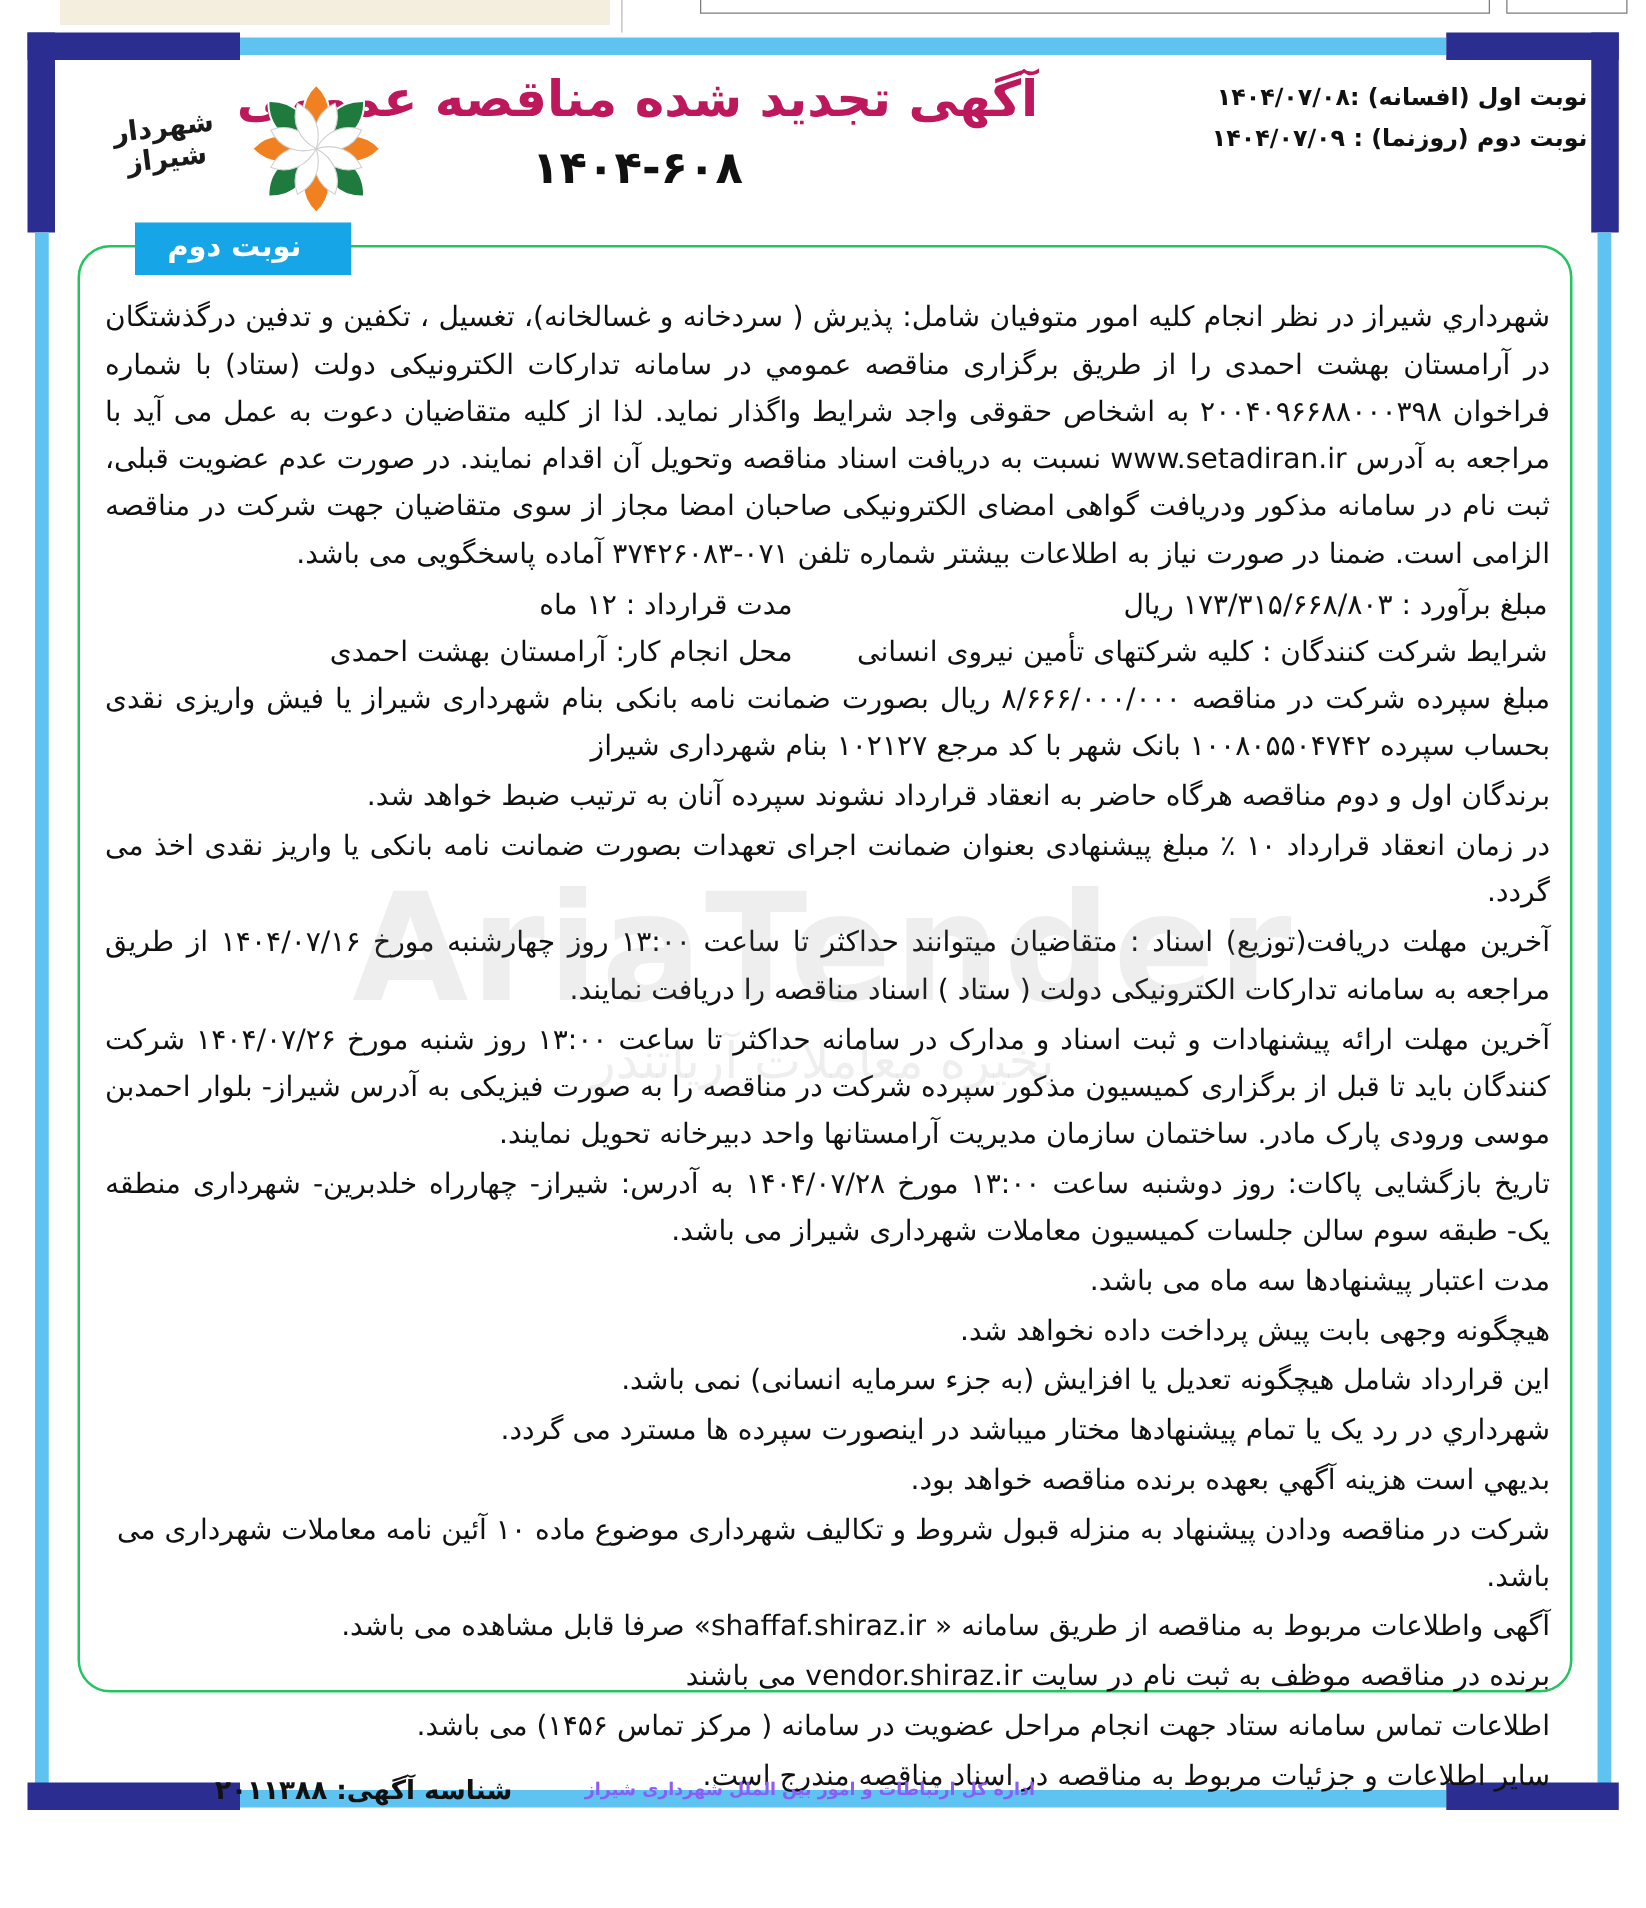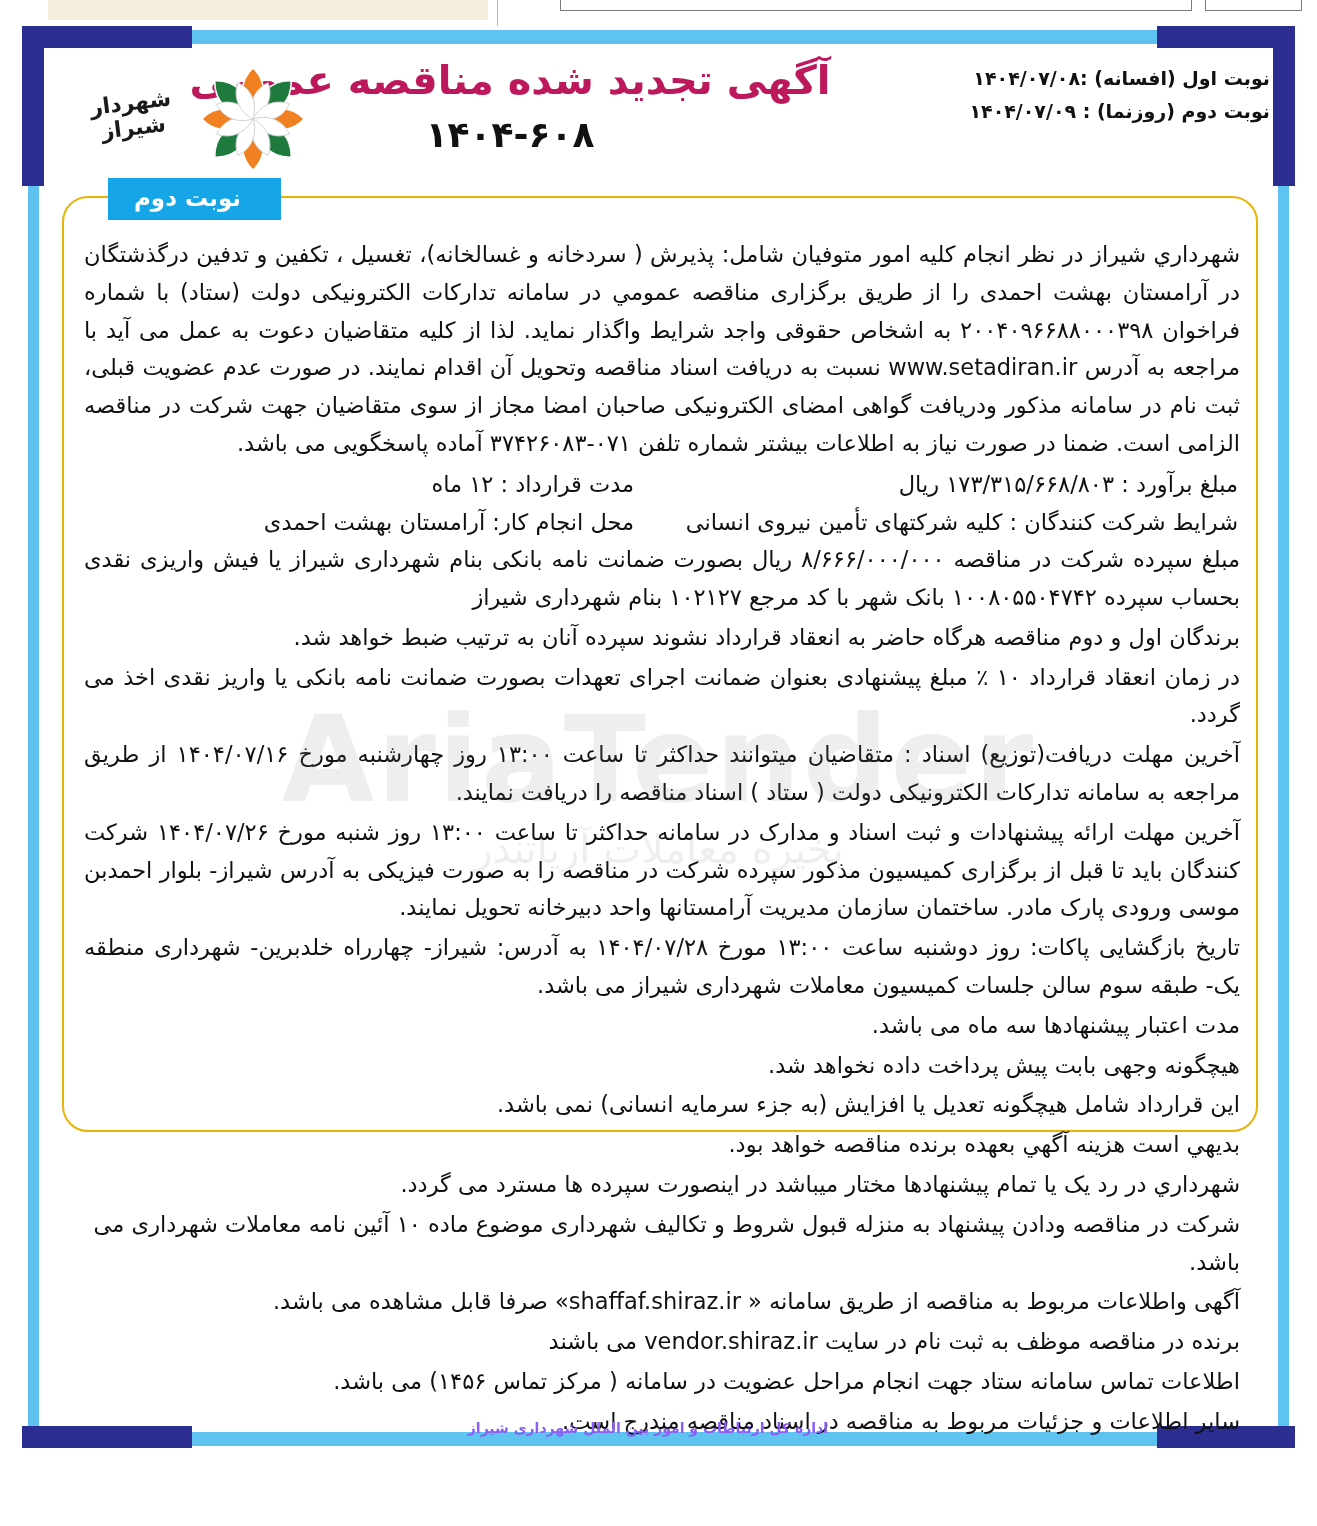--- a/index.html
+++ b/index.html
@@ -136,22 +136,22 @@
     font-weight: bold;
     color: #1a1a1a;
     transform: rotate(-7deg);
     font-family: "DejaVu Sans", sans-serif;
   }
 
   
   #content-card {
     position: absolute;
     left: 62px; top: 196px;
-    width: 1196px; height: 936px;
-    border: 2px solid #eab308;
+    width: 1196px; height: 1158px;
+    border: 2px solid #22c55e;
     border-radius: 26px;
     background: #ffffff;
     box-sizing: border-box;
   }
   #round-badge {
     position: absolute;
     left: 108px; top: 178px;
     background: #16a6e8;
     color: #ffffff;
     font-size: 23px;
@@ -353,32 +353,33 @@
     <p class="para">آخرین مهلت ارائه پیشنهادات و ثبت اسناد و مدارک در سامانه حداکثر تا ساعت ۱۳:۰۰ روز شنبه مورخ ۱۴۰۴/۰۷/۲۶ شرکت کنندگان باید تا قبل از برگزاری کمیسیون مذکور سپرده شرکت در مناقصه را به صورت فیزیکی به آدرس شیراز- بلوار احمدبن موسی ورودی پارک مادر. ساختمان سازمان مدیریت آرامستانها واحد دبیرخانه تحویل نمایند.</p>
 
     <p class="para">تاریخ بازگشایی پاکات: روز دوشنبه  ساعت ۱۳:۰۰ مورخ ۱۴۰۴/۰۷/۲۸ به آدرس: شیراز-  چهارراه خلدبرین-  شهرداری منطقه یک- طبقه سوم سالن جلسات کمیسیون معاملات شهرداری شیراز  می باشد.</p>
 
     <p class="para rt">مدت اعتبار پیشنهادها سه ماه می باشد.</p>
 
     <p class="para rt">هیچگونه وجهی بابت پیش پرداخت داده نخواهد شد.</p>
 
     <p class="para rt">این قرارداد شامل هیچگونه تعدیل یا افزایش (به جزء سرمایه انسانی) نمی باشد.</p>
 
+    <p class="para rt">شهرداري در رد یک یا تمام پیشنهادها  مختار میباشد در اینصورت سپرده ها مسترد می گردد.</p>
+
     <p class="para rt">بدیهي است هزینه آگهي بعهده برنده مناقصه خواهد بود.</p>
-
-    <p class="para rt">شهرداري در رد یک یا تمام پیشنهادها  مختار میباشد در اینصورت سپرده ها مسترد می گردد.</p>
 
     <p class="para rt">شرکت در مناقصه ودادن پیشنهاد به منزله قبول شروط و تکالیف شهرداری موضوع ماده ۱۰ آئین نامه معاملات شهرداری می باشد.</p>
 
     <p class="para rt">آگهی واطلاعات مربوط به مناقصه از طریق سامانه « shaffaf.shiraz.ir» صرفا  قابل مشاهده می باشد.</p>
 
     <p class="para rt">برنده در مناقصه موظف به ثبت نام در سایت vendor.shiraz.ir  می باشند</p>
 
     <p class="para rt">اطلاعات تماس سامانه ستاد جهت انجام مراحل عضویت در سامانه ( مرکز تماس ۱۴۵۶) می باشد.</p>
 
     <p class="para rt">سایر اطلاعات و جزئیات مربوط به مناقصه در اسناد مناقصه مندرج است.</p>
 
   </div>
 </div>
 
 <div id="footer">
   <div id="footer-department">اداره کل ارتباطات و امور بین الملل شهرداری شیراز</div>
+  <div id="footer-ad-id">شناسه آگهی: ۲۰۱۱۳۸۸</div>
 </div>
 
 </body></html>

